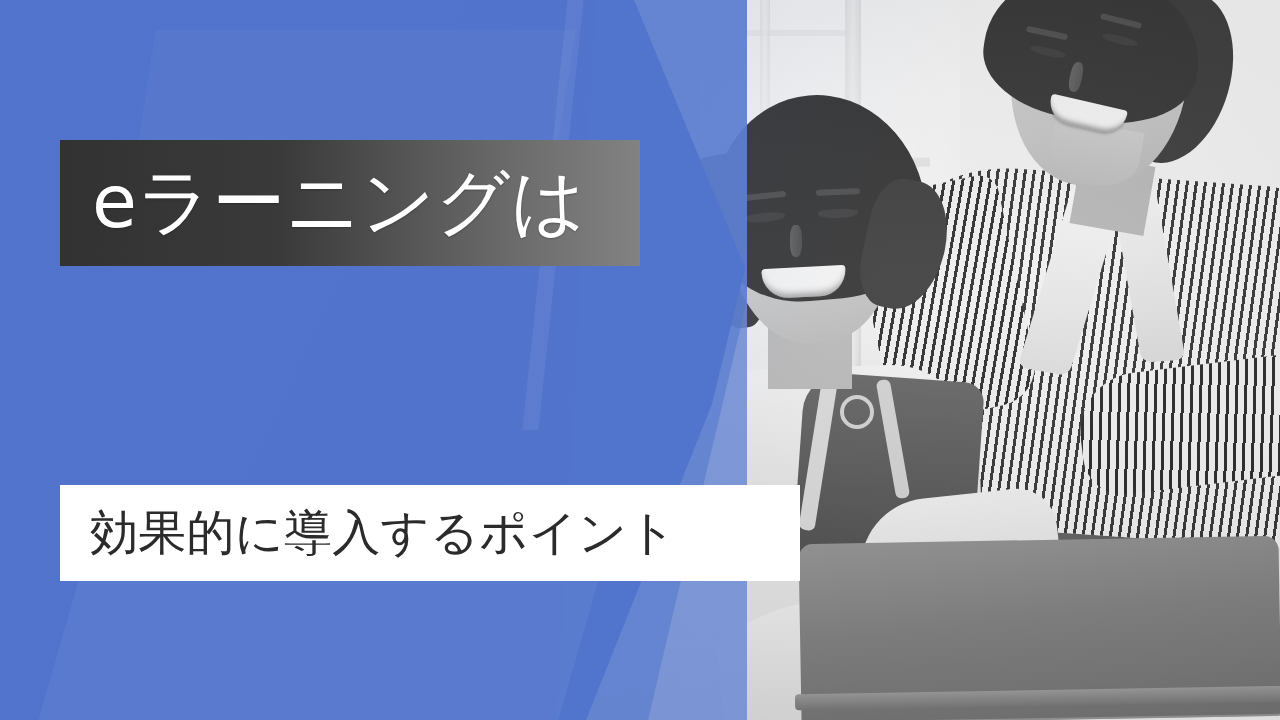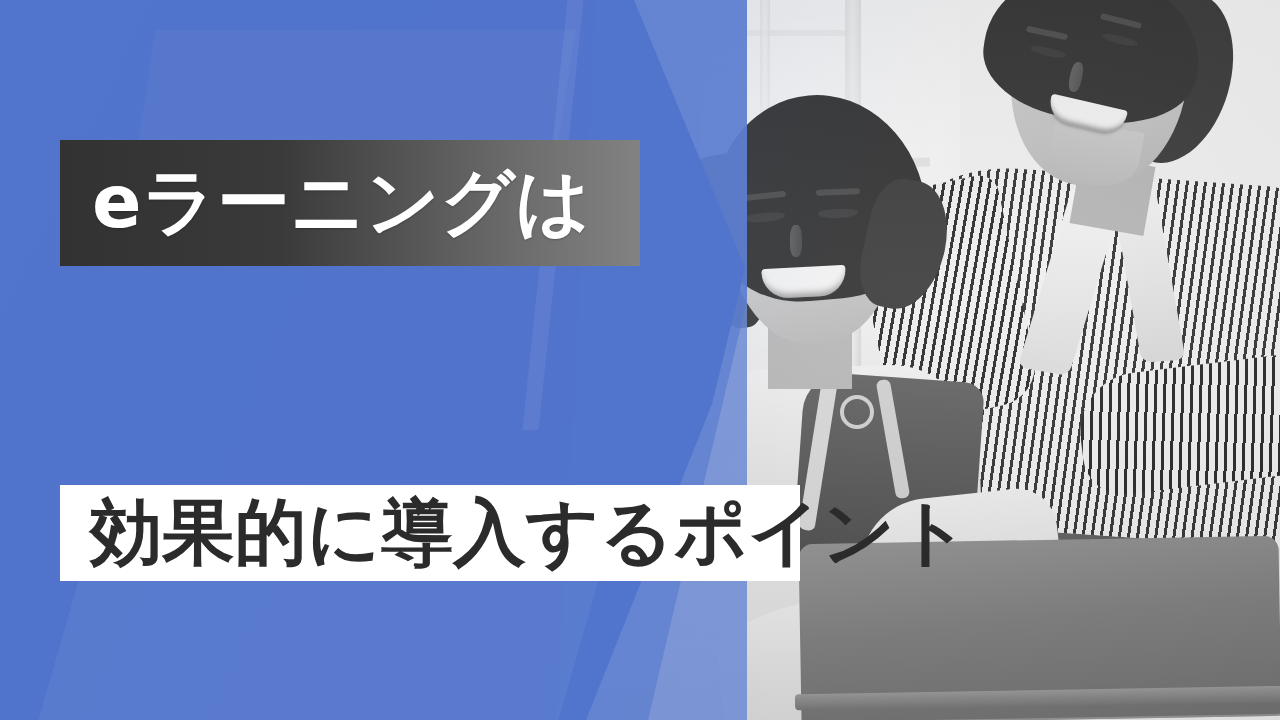--- a/index.html
+++ b/index.html
@@ -198,37 +198,37 @@
     background:rgba(255,255,255,.035);transform:skewX(-9deg);}
   .blue-tex2{position:absolute;left:60px;top:560px;width:520px;height:170px;
     background:rgba(255,255,255,.05);transform:skewX(-16deg);}
   .blue-tex3{position:absolute;left:545px;top:0;width:16px;height:430px;
     background:rgba(255,255,255,.07);transform:skewX(-6deg);}
 
   
   .band{position:absolute;display:flex;align-items:center;}
   .band-txt{
     white-space:nowrap;
-    font-weight:700;
+    font-weight:400;
     letter-spacing:.005em;
     font-family:"DejaVu Sans","Liberation Sans",sans-serif;
   }
 
   #band1{left:60px;top:140px;width:580px;height:126px;
     background:linear-gradient(90deg,#323232 0%,#3a3a3a 38%,#6b6b6b 78%,#828282 100%);}
   #band1 .band-txt{color:#ffffff;font-size:73px;padding-left:32px;
     text-shadow:0 1px 2px rgba(0,0,0,.25);}
 
   #band2{left:60px;top:295px;width:1165px;height:126px;
     background:linear-gradient(90deg,#323232 0%,#393939 30%,#5f5f5f 62%,#888888 86%,#8c8c8c 100%);}
   #band2 .band-txt{color:#ffffff;font-size:73px;padding-left:32px;
     text-shadow:0 1px 2px rgba(0,0,0,.22);}
 
   #band3{left:60px;top:485px;width:740px;height:96px;background:#ffffff;}
-  #band3 .band-txt{color:#2b2b2b;font-size:72px;padding-left:30px;}
+  #band3 .band-txt{color:#2b2b2b;font-size:48px;padding-left:30px;}
 </style>
 </head>
 <body>
 
 <div class="banner">
 
   <div class="photo">
     <div class="ph-wall"></div>
     <div class="ph-shelfA"></div>
     <div class="ph-win2"></div>

